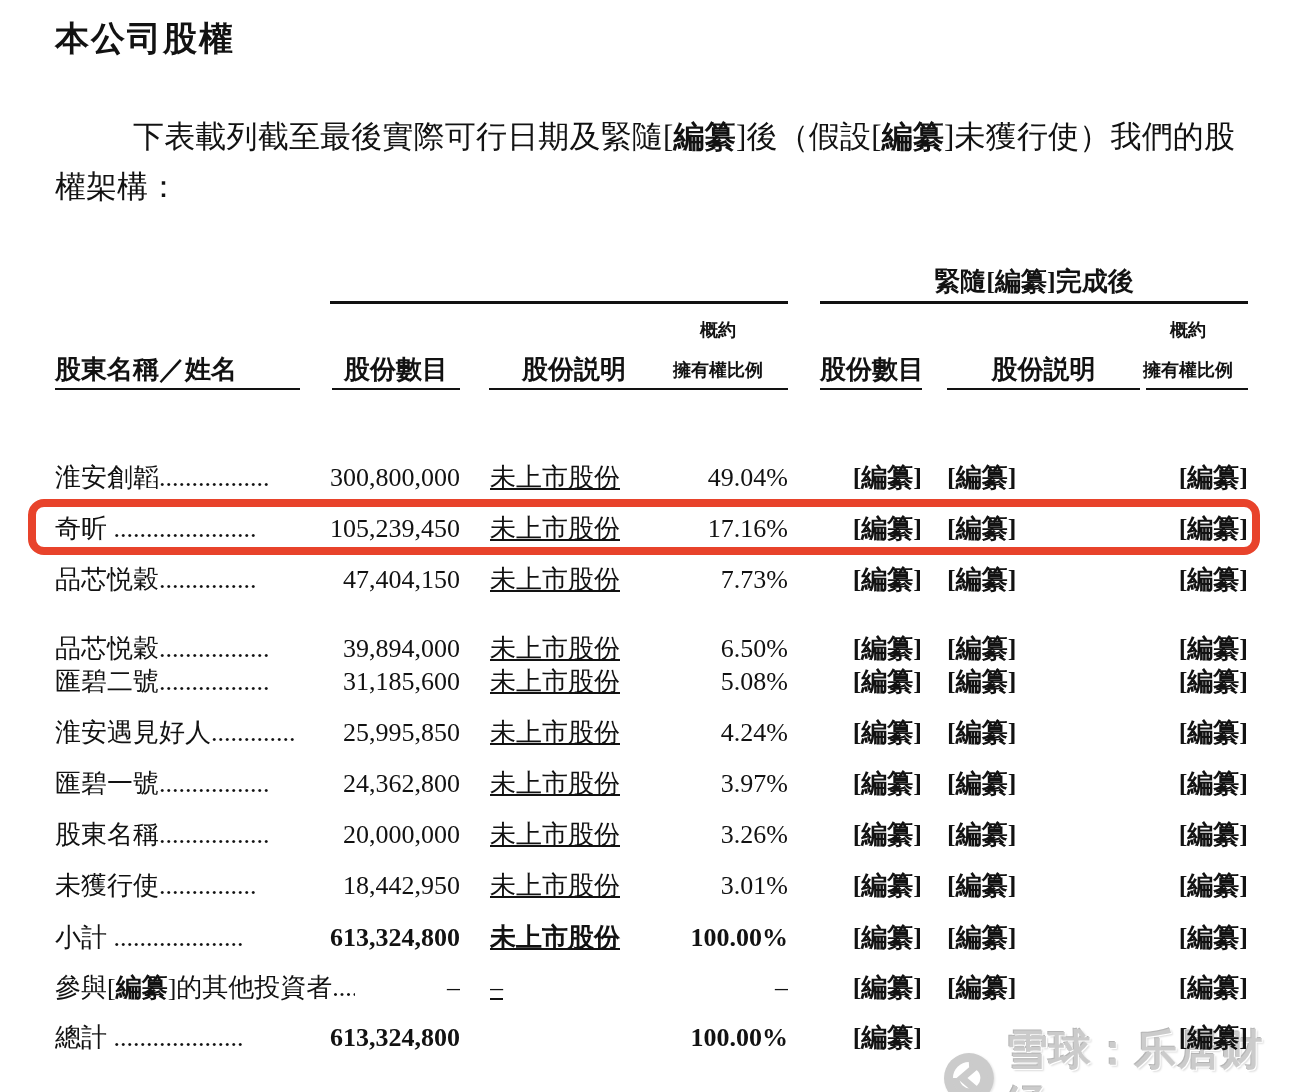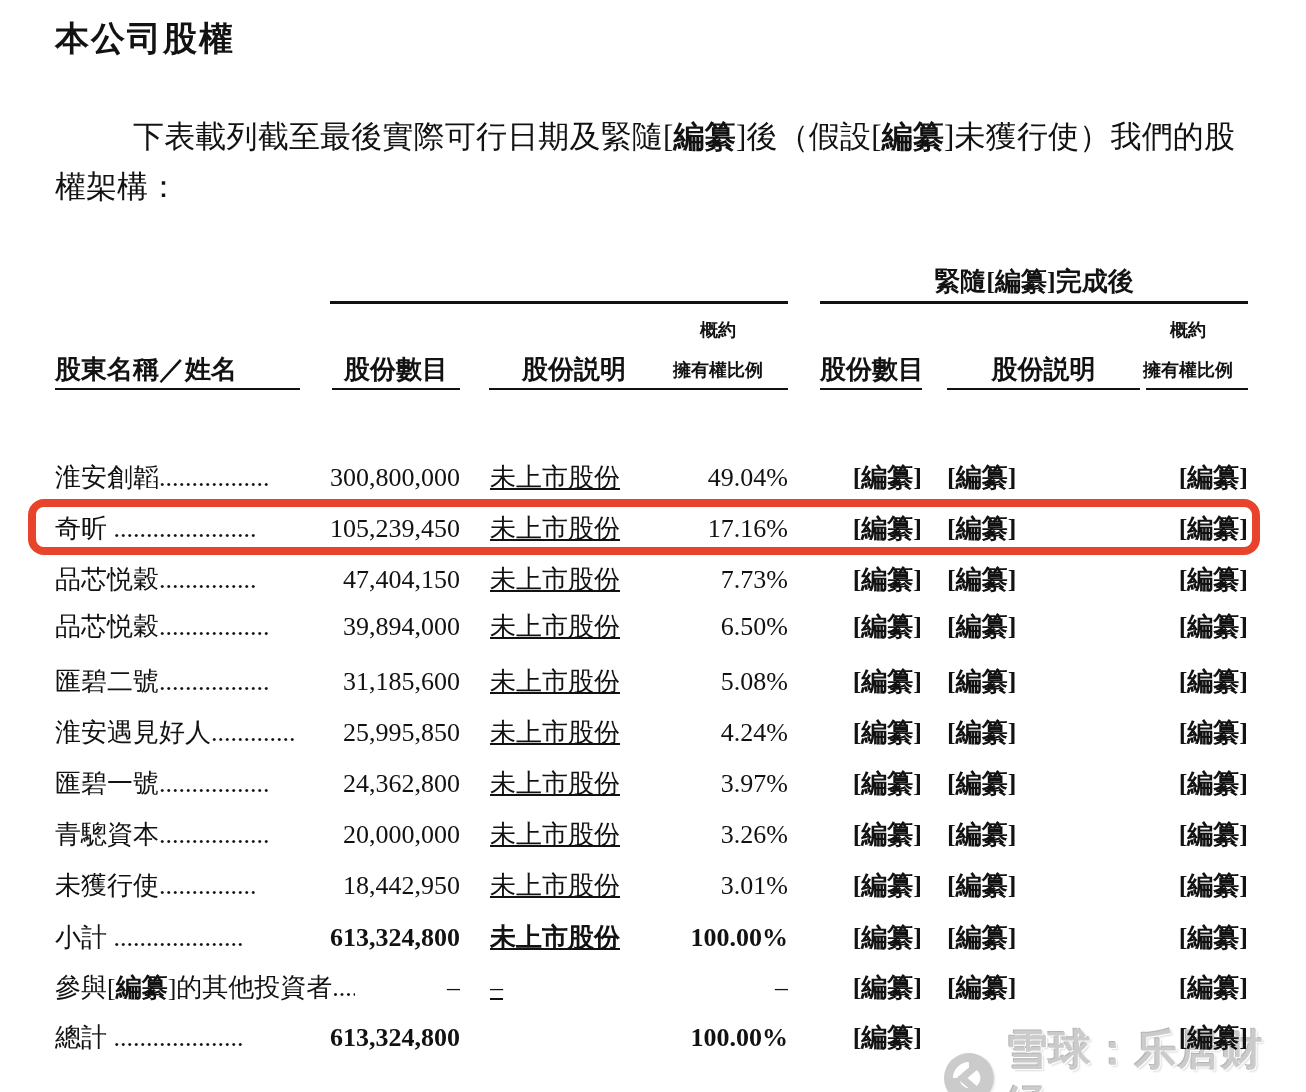--- a/index.html
+++ b/index.html
@@ -112,21 +112,21 @@
   </div>
       <div class="trow" style="top: 556px;">
     <span class="cell c-name"><span>品芯悦穀...............</span><b></b><span></span></span>
     <span class="cell c-shares cell-num">47,404,150</span>
     <span class="cell c-desc cell-desc">未上市股份</span>
     <span class="cell c-pct cell-num">7.73%</span>
     <span class="cell c-e1 cell-e">[編纂]</span>
     <span class="cell c-e2 cell-e">[編纂]</span>
     <span class="cell c-e3 cell-e">[編纂]</span>
   </div>
-      <div class="trow" style="top: 603px;">
+      <div class="trow" style="top: 625px;">
     <span class="cell c-name"><span>品芯悦穀.................</span><b></b><span></span></span>
     <span class="cell c-shares cell-num">39,894,000</span>
     <span class="cell c-desc cell-desc">未上市股份</span>
     <span class="cell c-pct cell-num">6.50%</span>
     <span class="cell c-e1 cell-e">[編纂]</span>
     <span class="cell c-e2 cell-e">[編纂]</span>
     <span class="cell c-e3 cell-e">[編纂]</span>
   </div>
       <div class="trow" style="top: 658px;">
     <span class="cell c-name"><span>匯碧二號.................</span><b></b><span></span></span>
@@ -149,21 +149,21 @@
       <div class="trow" style="top: 760px;">
     <span class="cell c-name"><span>匯碧一號.................</span><b></b><span></span></span>
     <span class="cell c-shares cell-num">24,362,800</span>
     <span class="cell c-desc cell-desc">未上市股份</span>
     <span class="cell c-pct cell-num">3.97%</span>
     <span class="cell c-e1 cell-e">[編纂]</span>
     <span class="cell c-e2 cell-e">[編纂]</span>
     <span class="cell c-e3 cell-e">[編纂]</span>
   </div>
       <div class="trow" style="top: 811px;">
-    <span class="cell c-name"><span>青驄資本.................</span><b></b><span></span></span>
+    <span class="cell c-name"><span>股東名稱.................</span><b></b><span></span></span>
     <span class="cell c-shares cell-num">20,000,000</span>
     <span class="cell c-desc cell-desc">未上市股份</span>
     <span class="cell c-pct cell-num">3.26%</span>
     <span class="cell c-e1 cell-e">[編纂]</span>
     <span class="cell c-e2 cell-e">[編纂]</span>
     <span class="cell c-e3 cell-e">[編纂]</span>
   </div>
       <div class="trow" style="top: 862px;">
     <span class="cell c-name"><span>未獲行使...............</span><b></b><span></span></span>
     <span class="cell c-shares cell-num">18,442,950</span>

